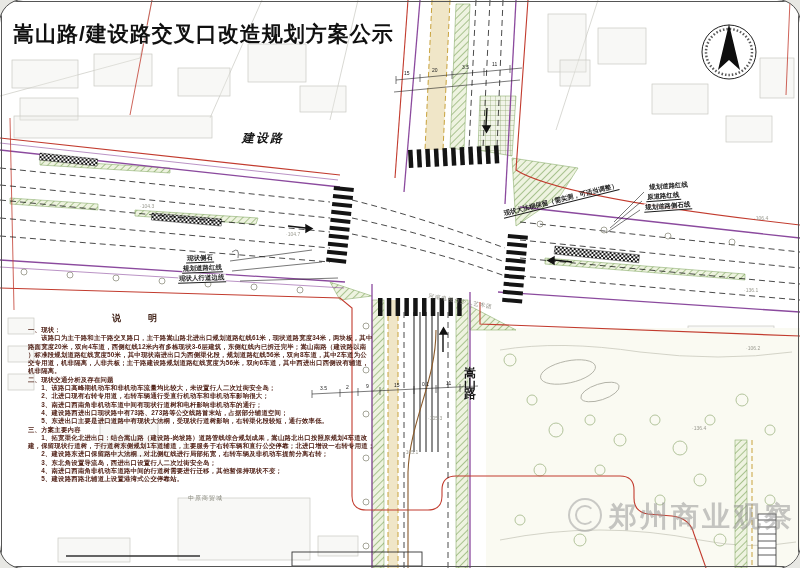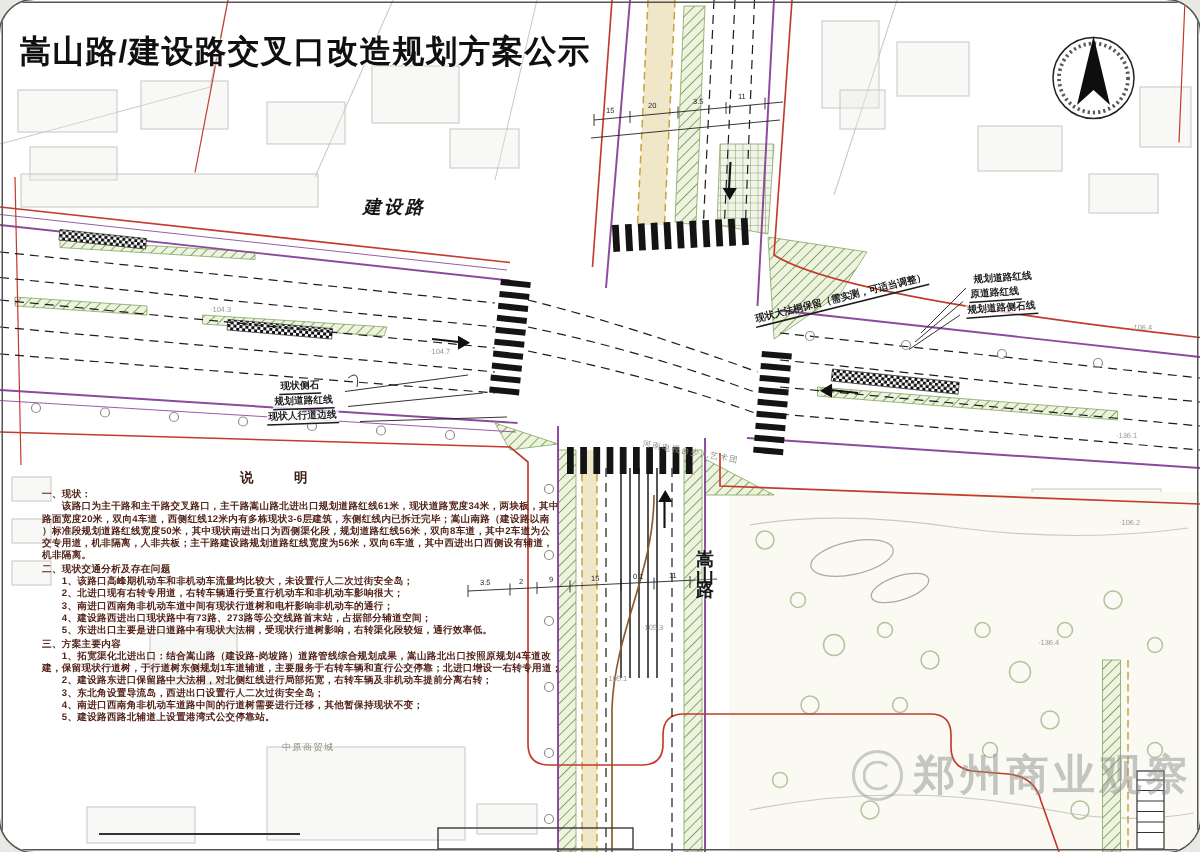--- a/index.html
+++ b/index.html
@@ -12,21 +12,21 @@
   .roadname-h{font-size:12px;font-weight:800;color:#151515;letter-spacing:2px;
          text-shadow:0 0 2px #fff;}
   .roadname-v{font-size:12px;font-weight:800;color:#151515;writing-mode:vertical-rl;
          letter-spacing:11px;text-shadow:0 0 2px #fff;}
   .callout{font-size:6.5px;font-weight:700;color:#1c1c1c;background:rgba(255,255,255,.75);
          border-bottom:0.8px solid #1c1c1c;padding:0 1px;white-space:nowrap;line-height:8px;}
   .notes-heading{font-size:9px;font-weight:800;color:#3d1d12;letter-spacing:9px;}
   .note-line{font-size:6.4px;line-height:8.3px;color:#53241a;font-weight:600;
          white-space:pre;letter-spacing:0.2px;}
   .bg-label{font-size:6px;color:#8d8d82;letter-spacing:1px;white-space:nowrap;}
-  .watermark{display:flex;align-items:center;gap:7px;opacity:.5;}
+  .watermark{display:flex;gap:7px;opacity:.5;}
   .wm-logo{width:30px;height:30px;border:2.5px solid #9a9a9a;border-radius:50%;
          position:relative;}
   .wm-logo::after{content:"";position:absolute;left:5px;top:5px;width:16px;height:16px;
          border:2.5px solid #9a9a9a;border-right-color:transparent;border-radius:50%;}
   .wm-text{font-size:28px;font-weight:700;color:#8f8f8f;letter-spacing:3px;white-space:nowrap;}
 </style>
 </head>
 <body>
 
 <div id="sheet">
@@ -366,21 +366,21 @@
 <div class="abs callout" style="left:186px;top:254px;transform:rotate(-2deg);">现状侧石</div>
 <div class="abs callout" style="left:182px;top:264px;transform:rotate(-2deg);">规划道路红线</div>
 <div class="abs callout" style="left:178px;top:274px;transform:rotate(-2deg);">现状人行道边线</div>
 
 <div class="abs callout" style="left:648px;top:182px;transform:rotate(-4deg);border-bottom:none;">规划道路红线</div>
 <div class="abs callout" style="left:646px;top:192px;transform:rotate(-4deg);">原道路红线</div>
 <div class="abs callout" style="left:644px;top:202px;transform:rotate(-4deg);">规划道路侧石线</div>
 
 <div class="abs callout" style="left:502px;top:210px;transform:rotate(-14deg);transform-origin:left top;background:transparent;">现状大法桐保留（需实测，可适当调整）</div>
 
-<div class="abs notes-heading" style="left:112px;top:312px;margin-left:48px;">说　明</div>
+<div class="abs notes-heading" style="left:112px;top:312px;">说　明</div>
 <div class="abs" style="left:28px;top:326px;width:336px;">
   <div class="note-line">一、现状：</div>
   <div class="note-line">　　该路口为主干路和主干路交叉路口，主干路嵩山路北进出口规划道路红线61米，现状道路宽度34米，两块板，其中</div>
   <div class="note-line">路面宽度20米，双向4车道，西侧红线12米内有多栋现状3-6层建筑，东侧红线内已拆迁完毕；嵩山南路（建设路以南</div>
   <div class="note-line">）标准段规划道路红线宽度50米，其中现状南进出口为西侧渠化段，规划道路红线56米，双向8车道，其中2车道为公</div>
   <div class="note-line">交专用道，机非隔离，人非共板；主干路建设路规划道路红线宽度为56米，双向6车道，其中西进出口西侧设有辅道，</div>
   <div class="note-line">机非隔离。</div>
   <div class="note-line">二、现状交通分析及存在问题</div>
   <div class="note-line">　　1、该路口高峰期机动车和非机动车流量均比较大，未设置行人二次过街安全岛；</div>
   <div class="note-line">　　2、北进口现有右转专用道，右转车辆通行受直行机动车和非机动车影响很大；</div>

